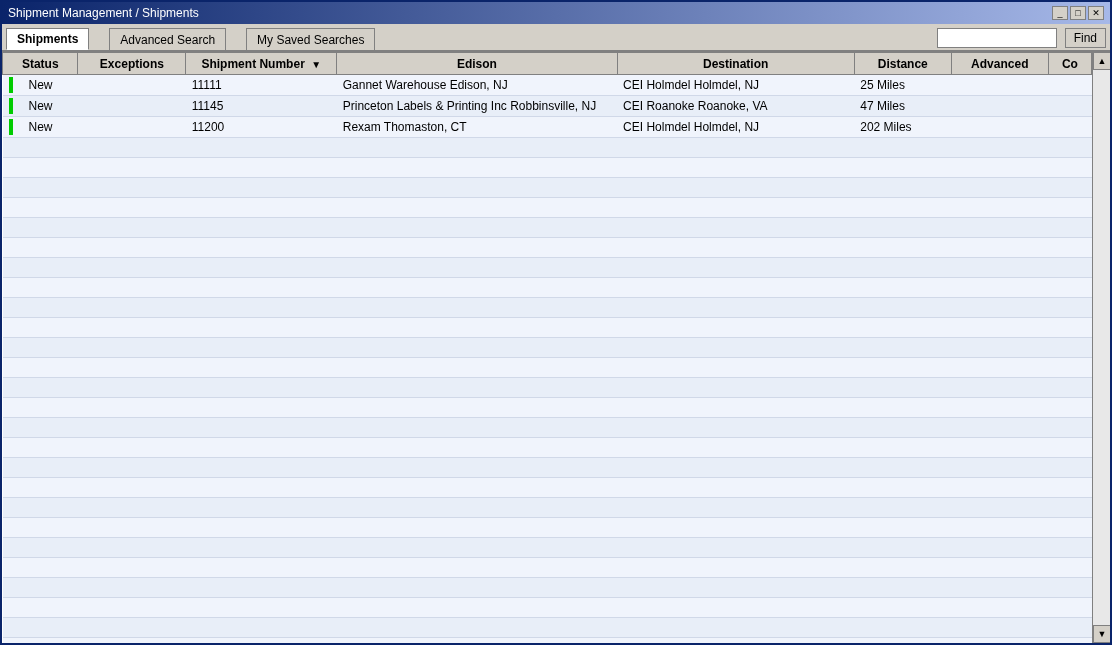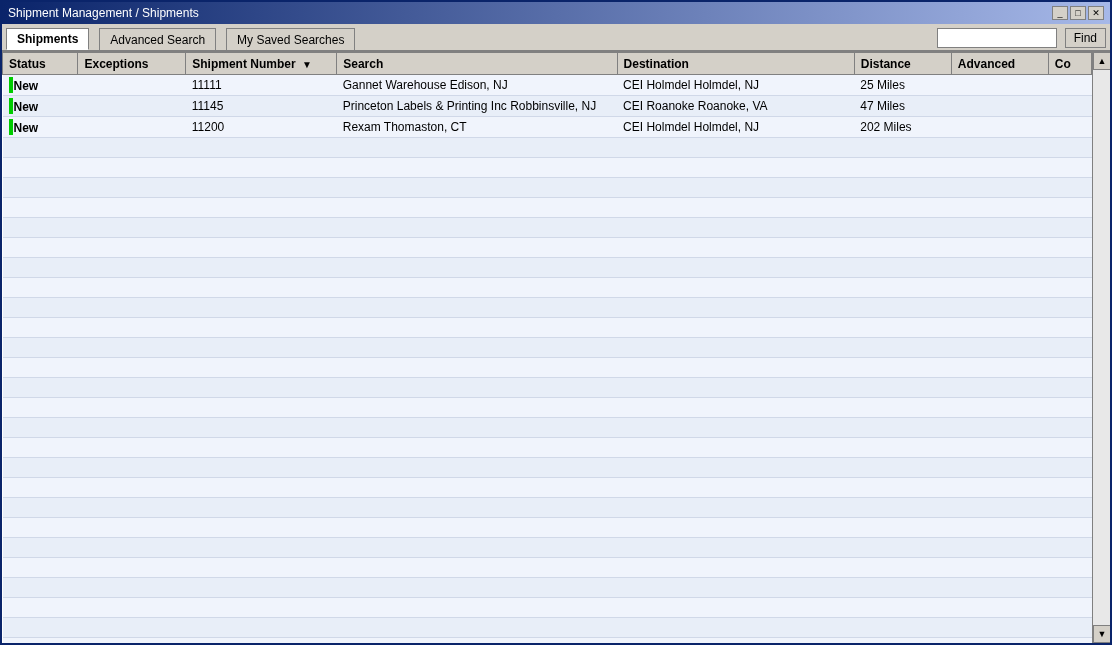--- a/index.html
+++ b/index.html
@@ -41,21 +41,21 @@
       flex-shrink: 0;
       height: 28px;
     }
     .tab {
       padding: 3px 10px;
       font-size: 12px;
       border: 1px solid #808080;
       cursor: pointer;
       background: #d4d0c8;
       border-bottom: none;
-      margin-right: 10px;
+      margin-right: 20px;
       height: 22px;
       display: flex; align-items: center;
       color: #000;
     }
     .tab.active {
       background: #fff;
       font-weight: bold;
       border-bottom: 1px solid #fff;
       z-index: 1;
     }
@@ -97,21 +97,21 @@
       border-collapse: collapse;
       table-layout: fixed;
     }
 
     thead tr th {
       background: #d4d0c8;
       border: 1px solid #808080;
       padding: 3px 6px;
       font-size: 12px;
       font-weight: bold;
-      text-align: left;
+      text-align: center;
       height: 22px;
       white-space: nowrap;
       overflow: hidden;
     }
 
     .col-status { width: 70px; }
     .col-exceptions { width: 100px; }
     .col-shipment { width: 140px; }
     .col-origin { width: 260px; }
     .col-destination { width: 220px; }
@@ -134,23 +134,22 @@
       border: none;
       border-bottom: 1px solid #d0d8e8;
       padding: 2px 6px;
       font-size: 12px;
       overflow: hidden;
       white-space: nowrap;
     }
 
     .status-cell {
       display: flex;
-      align-items: flex-end;
-      gap: 1px;
-      font-weight: bold;
+      align-items: center;
+      gap: 16px;
     }
     .status-indicator {
       width: 4px;
       height: 16px;
       background: #00cc00;
       flex-shrink: 0;
     }
 
     .table-wrapper {
       display: flex;
@@ -235,21 +234,21 @@
                 <span>Status</span>
               </th>
               <th>
                 <span>Exceptions</span>
               </th>
               <th>
                 <span>Shipment Number</span>
                 <span class="sort-arrow">▼</span>
               </th>
               <th>
-                <span>Search</span>
+                <span>Edison</span>
               </th>
               <th>
                 <span>Destination</span>
               </th>
               <th>
                 <span>Distance</span>
               </th>
               <th>
                 <span>Advanced</span>
               </th>

